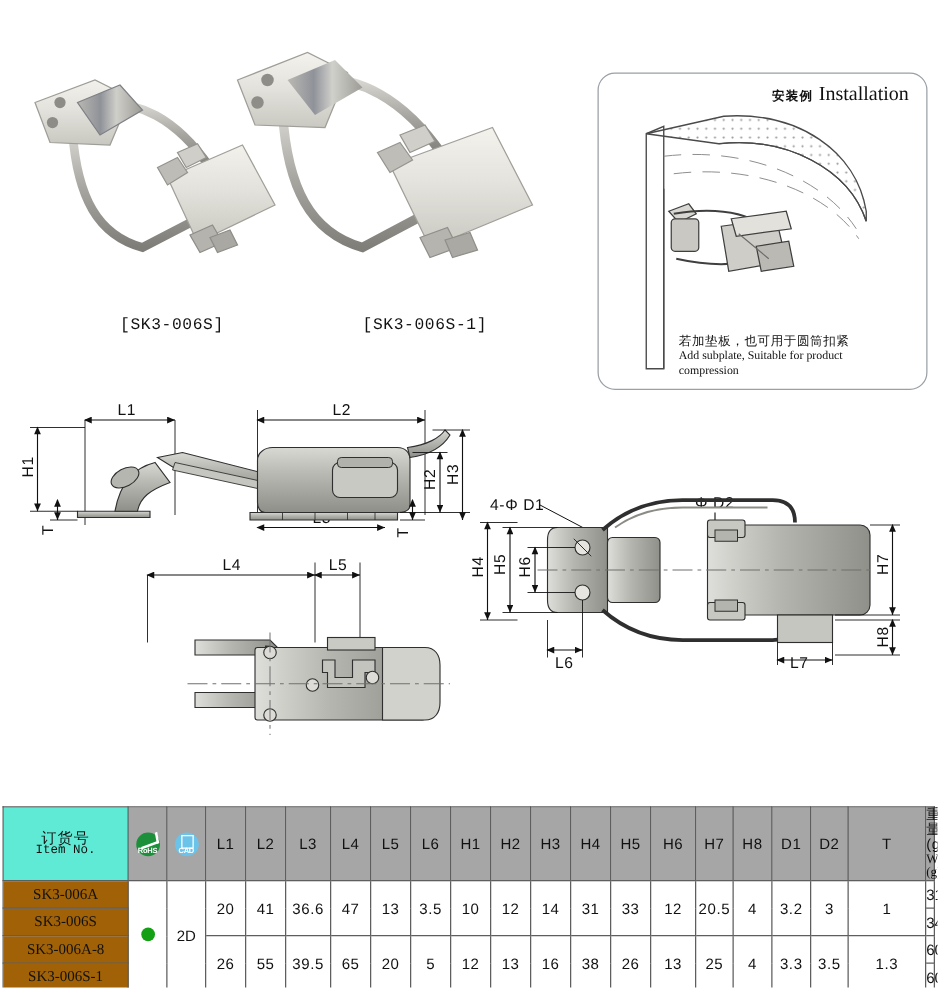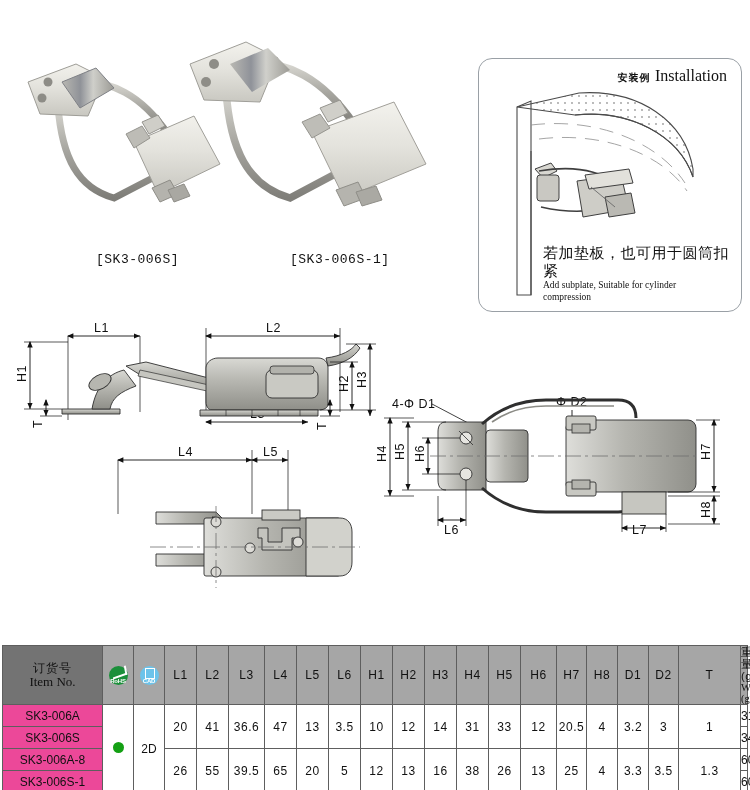--- a/index.html
+++ b/index.html
@@ -25,44 +25,44 @@
     border:1.6px solid #9aa0a6;border-radius:14px;background:#fff;
   }
   .install-title{
     position:absolute;right:14px;top:8px;text-align:center;line-height:1.12;
   }
   .install-title .cn{font-size:10px;font-weight:bold;color:#111;letter-spacing:1px;}
   .install-title .en{font-size:16px;color:#111;font-family:"Liberation Serif",serif;}
   .install-cap{
     position:absolute;left:64px;bottom:8px;line-height:1.2;
   }
-  .install-cap .cn{font-size:15px;color:#111;letter-spacing:.5px;display:block;}
+  .install-cap .cn{font-size:10px;color:#111;letter-spacing:.5px;display:block;}
   .install-cap .en{font-size:9.5px;color:#111;font-family:"Liberation Serif",serif;display:block;max-width:180px;}
 
   
   .drawings{position:absolute;left:0;top:300px;width:750px;height:330px;}
   .dim{font-family:"Liberation Sans",sans-serif;font-size:12.5px;fill:#111;letter-spacing:.5px;}
   .dimv{font-family:"Liberation Sans",sans-serif;font-size:12.5px;fill:#111;letter-spacing:.5px;}
 
   
   .table-wrap{position:absolute;left:2px;top:645px;width:746px;}
   table.spec{border-collapse:collapse;width:746px;table-layout:fixed;}
   table.spec td,table.spec th{
     border:1px solid #5e5e5e;text-align:center;vertical-align:middle;
     font-size:12px;color:#111;padding:0;
   }
   th.hdr{background:#a6a6a6;font-weight:normal;height:26px;font-size:12.5px;letter-spacing:.5px;}
-  th.hdr-item{background:#737373;font-weight:normal;height:26px;line-height:1.05;}
+  th.hdr-item{background:#5eead4;font-weight:normal;height:26px;line-height:1.05;}
   th.hdr-item .cn{font-size:12px;display:block;letter-spacing:1px;}
-  th.hdr-item .en{font-size:13px;display:block;font-family:Liberation Serif, serif;}
+  th.hdr-item .en{font-size:10px;display:block;font-family:Liberation Mono, monospace;}
   th.hdr-w{background:#a6a6a6;font-weight:normal;height:26px;line-height:1.05;}
   th.hdr-w .cn{font-size:11.5px;display:block;letter-spacing:.5px;}
   th.hdr-w .en{font-size:10.5px;display:block;font-family:"Liberation Serif",serif;}
   td.item{
-    background:#ec4899;font-family:Liberation Sans, sans-serif;
+    background:#a16207;font-family:Liberation Serif, serif;
     font-size:12.5px;height:21px;letter-spacing:0px;color:#111;
   }
   td.val{background:#fff;font-size:12.5px;letter-spacing:.5px;}
   td.weight{background:#fff;font-size:12.5px;height:21px;}
   td.cad{background:#fff;font-size:12.5px;}
   td.rohs{background:#fff;}
   .dot{display:inline-block;width:11px;height:11px;border-radius:50%;background:#14a014;}
 
   
   .ico-rohs{
@@ -213,21 +213,21 @@
       <path d="M60 112 C 96 106, 120 112, 136 124" fill="none" stroke="#3f3f3f" stroke-width="1.6"></path>
       <path d="M62 148 C 98 156, 124 152, 142 142" fill="none" stroke="#3f3f3f" stroke-width="1.6"></path>
       <path d="M98 122 L142 116 L150 150 L104 158 Z" fill="#cecdc7" stroke="#3f3f3f" stroke-width="1"></path>
       <path d="M106 116 L150 110 L154 124 L110 130 Z" fill="#e2e1db" stroke="#3f3f3f" stroke-width="1"></path>
       <path d="M126 138 L152 134 L156 154 L130 158 Z" fill="#bab9b3" stroke="#3f3f3f" stroke-width="1"></path>
       <line x1="112" y1="128" x2="136" y2="148" stroke="#6a6a6a" stroke-width=".9"></line>
     </svg>
 
     <div class="install-cap">
       <span class="cn">若加垫板，也可用于圆筒扣紧</span>
-      <span class="en">Add subplate, Suitable for cylinder compression</span>
+      <span class="en">Add subplate, Suitable for product compression</span>
     </div>
   </div>
 
   <div class="drawings">
     <svg width="750" height="330" viewBox="0 0 750 330">
       <defs>
         <linearGradient id="steelH" x1="0" y1="0" x2="0" y2="1">
           <stop offset="0%" stop-color="#d9d9d4"></stop>
           <stop offset="40%" stop-color="#b9b9b3"></stop>
           <stop offset="100%" stop-color="#8f8f89"></stop>

